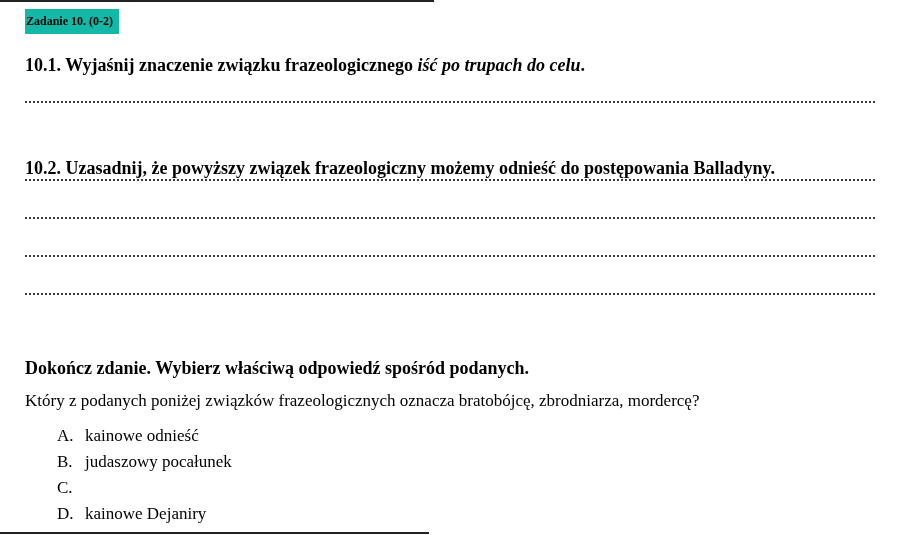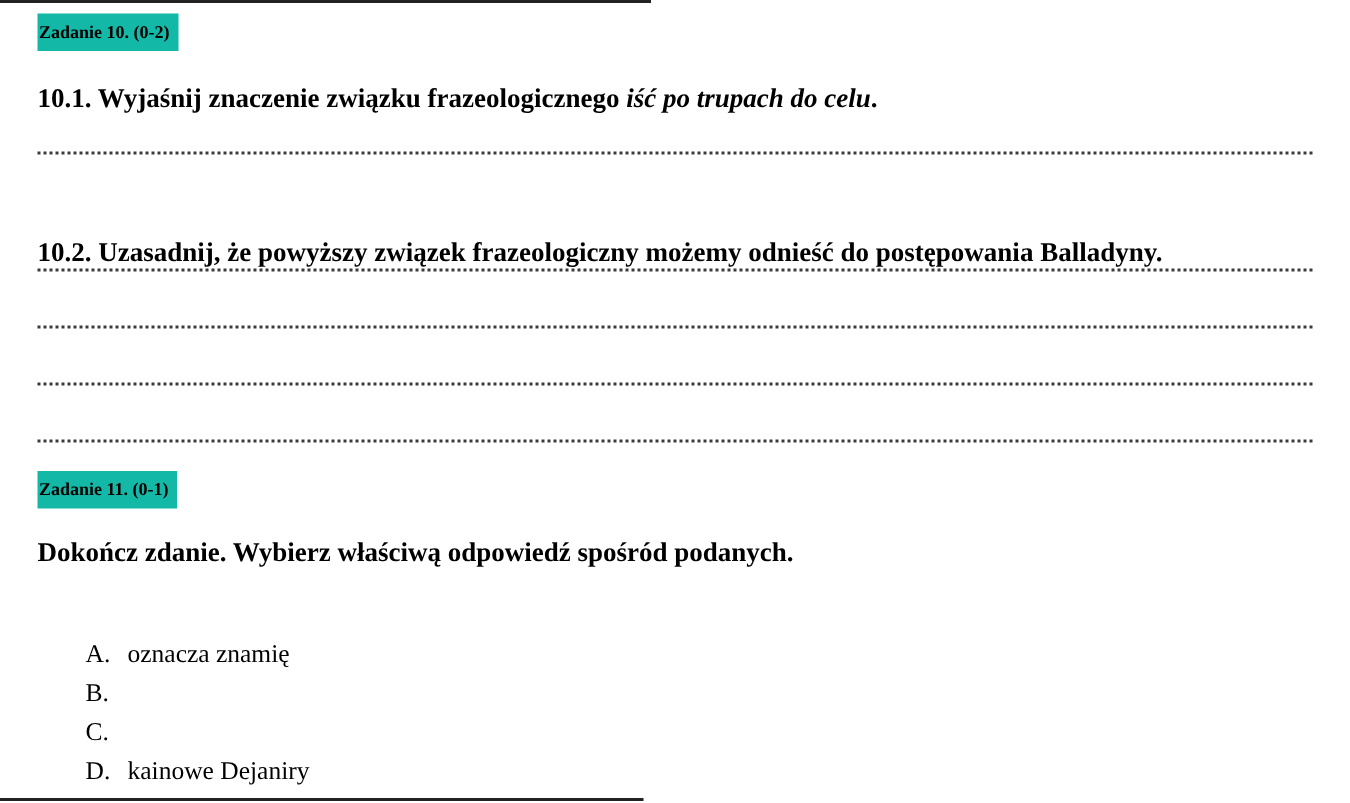--- a/index.html
+++ b/index.html
@@ -60,32 +60,33 @@
 
   <div class="dotted-line" style="top:101px;"></div>
 
   <div class="bold-line" style="top:129px;margin-top:28px;">10.2. Uzasadnij, że powyższy związek frazeologiczny możemy odnieść do postępowania Balladyny.</div>
 
   <div class="dotted-line" style="top:179px;"></div>
   <div class="dotted-line" style="top:217px;"></div>
   <div class="dotted-line" style="top:255px;"></div>
   <div class="dotted-line" style="top:293px;"></div>
 
-  <div class="task-heading" style="top:314px;">Zadanie 11. (0-1)</div>
 
   <div class="bold-line" style="top:357px;">Dokończ zdanie. Wybierz właściwą odpowiedź spośród podanych.</div>
 
+  <div class="regular-line" style="top:390px;">Który z podanych poniżej związków frazeologicznych oznacza bratobójcę, zbrodniarza, mordercę?</div>
 
   <div class="options">
     <div class="option">
       <span class="opt-letter">A.</span>
-      <span>oznacza znamię</span>
+      <span>kainowe odnieść</span>
     </div>
     <div class="option">
       <span class="opt-letter">B.</span>
+      <span>judaszowy pocałunek</span>
     </div>
     <div class="option">
       <span class="opt-letter">C.</span>
     </div>
     <div class="option">
       <span class="opt-letter">D.</span>
       <span>kainowe Dejaniry</span>
     </div>
   </div>
 

